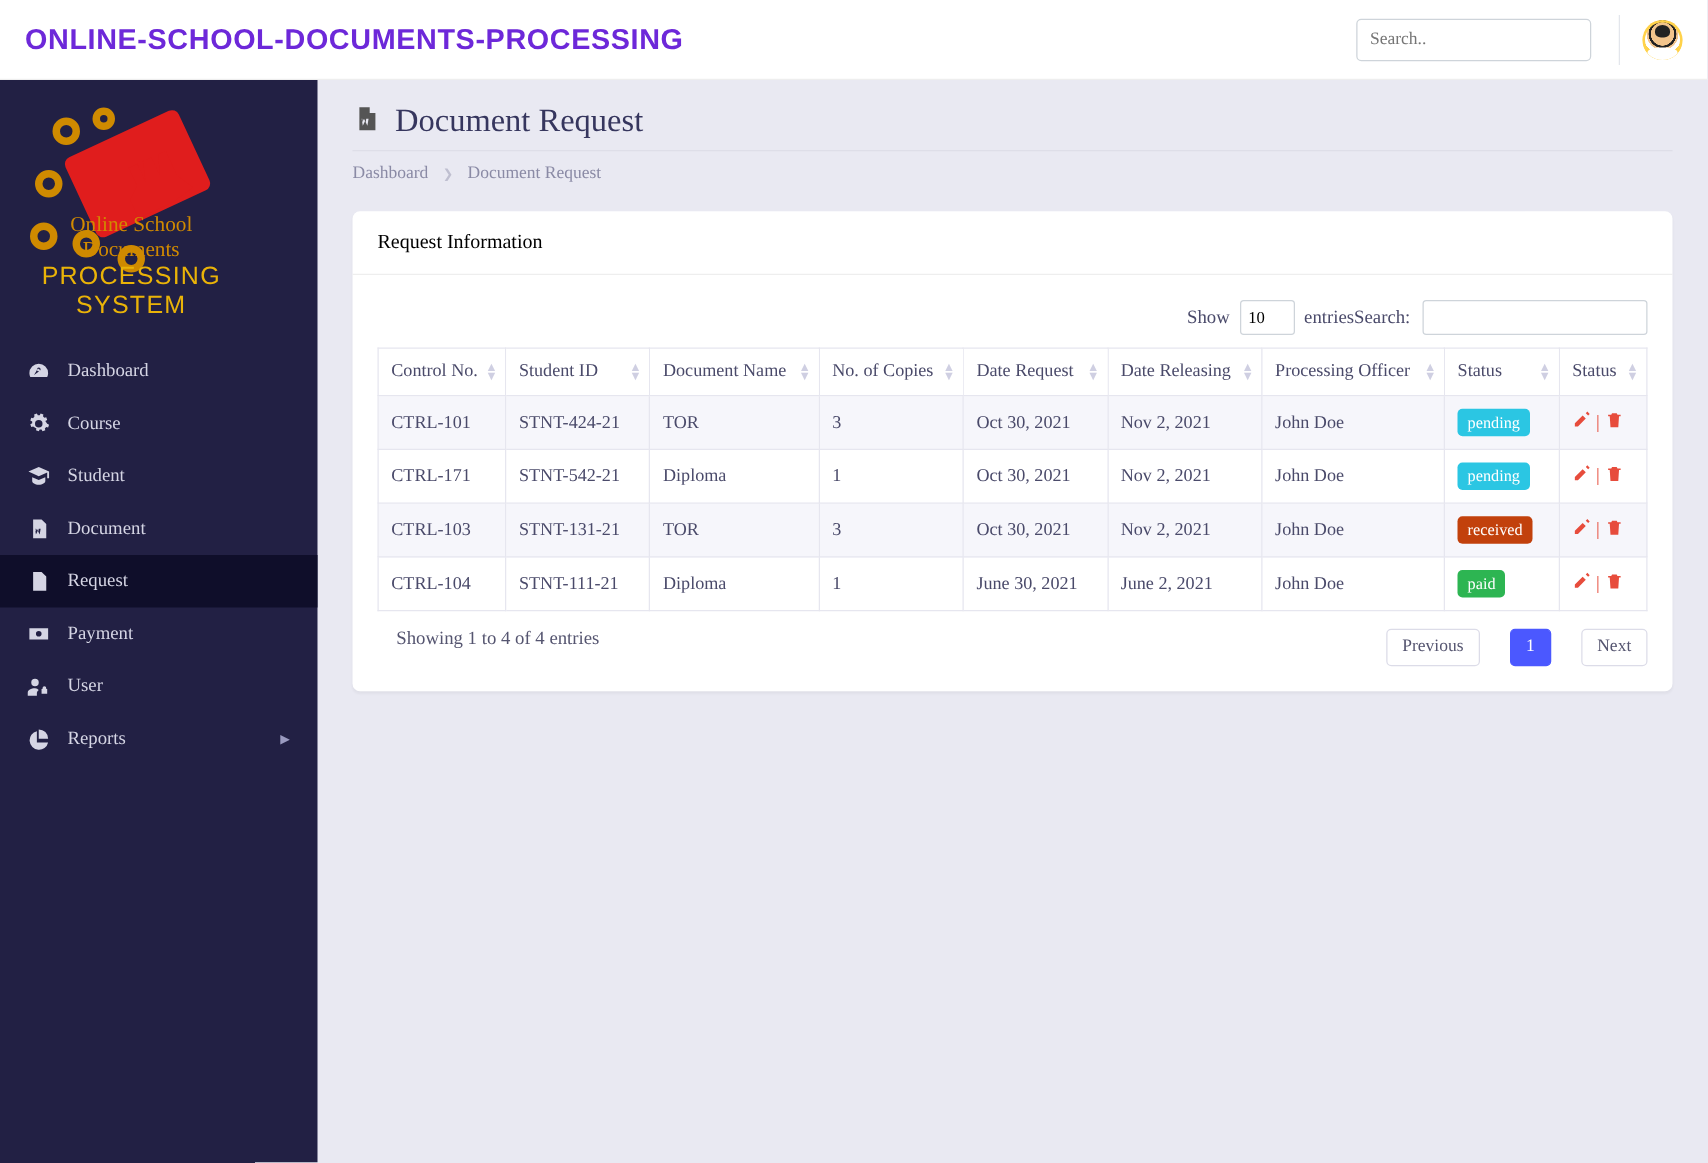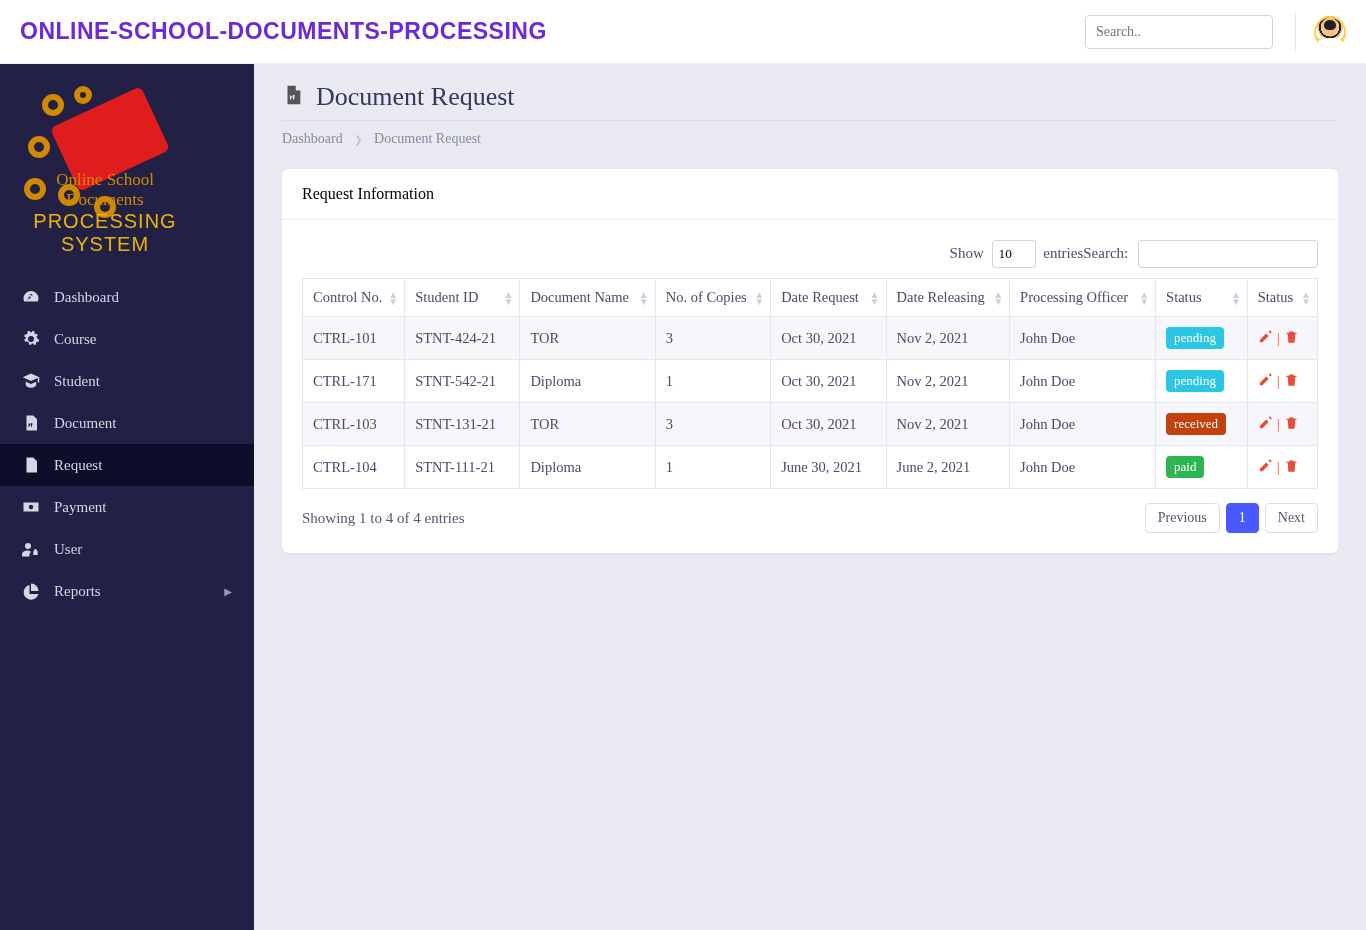--- a/index.html
+++ b/index.html
@@ -272,26 +272,27 @@
   align-items:center;
   gap:4px;
 }
 .act .divider{ color:#e74c3c; }
 .act svg{ width:15px; height:15px; fill:#e74c3c; }
 
 
 .dt-bottom {
   display: flex;
   justify-content: space-between;
-  align-items: center;
+  align-items: flex-start;
   margin-top: 14px;
   font-size: 15px;
   color: #555570;
-}
-.pagination { display: flex; gap: 6px; }
+  margin-left: 15px;
+}
+.pagination { display: flex; gap: 24px; }
 .page-btn {
   border: 1px solid #dcdce8;
   background: #fff;
   padding: 6px 12px;
   border-radius: 4px;
   font-family: Georgia, serif;
   font-size: 14px;
   cursor: pointer;
   color:#555570;
 }

